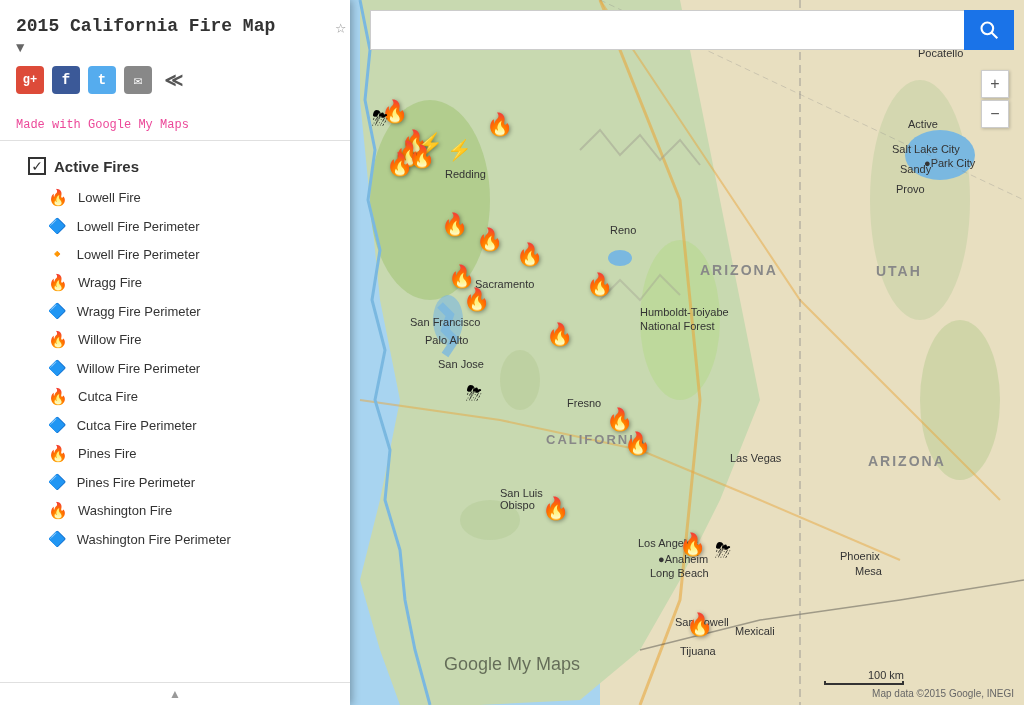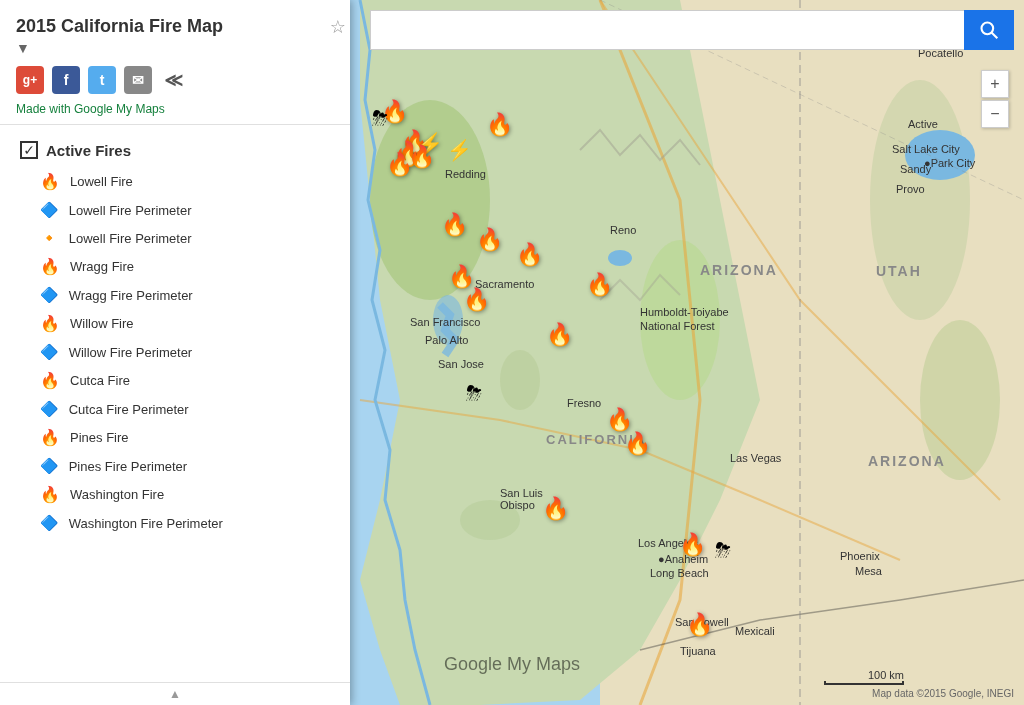--- a/index.html
+++ b/index.html
@@ -26,20 +26,21 @@
       background: white;
       box-shadow: 2px 0 8px rgba(0,0,0,0.3);
       display: flex;
       flex-direction: column;
       z-index: 10;
     }
 
     #sidebar-header {
       padding: 16px 4px 8px 16px;
       border-bottom: 1px solid #e0e0e0;
+      font-family: Liberation Mono, monospace;
     }
 
     #sidebar-title-row {
       display: flex;
       align-items: flex-start;
       justify-content: space-between;
     }
 
     #map-title {
       font-size: 18px;
@@ -89,31 +90,31 @@
       cursor: pointer;
     }
 
     .social-btn.gplus { background: #dd4b39; font-size: 12px; }
     .social-btn.facebook { background: #3b5998; }
     .social-btn.twitter { background: #55acee; }
     .social-btn.email { background: #888; }
     .social-btn.share { background: none; color: #555; font-size: 18px; }
 
     #made-with {
-      color: #15803d;
+      color: #ec4899;
       font-size: 12px;
-      margin-top: 8px;
+      margin-top: 24px;
       cursor: pointer;
       text-decoration: none;
     }
 
     #sidebar-content {
       flex: 1;
       overflow-y: auto;
-      padding: 8px 4px;
+      padding: 8px 12px;
     }
 
     #active-fires-header {
       display: flex;
       align-items: center;
       padding: 8px 16px;
       gap: 8px;
       cursor: pointer;
     }
 

